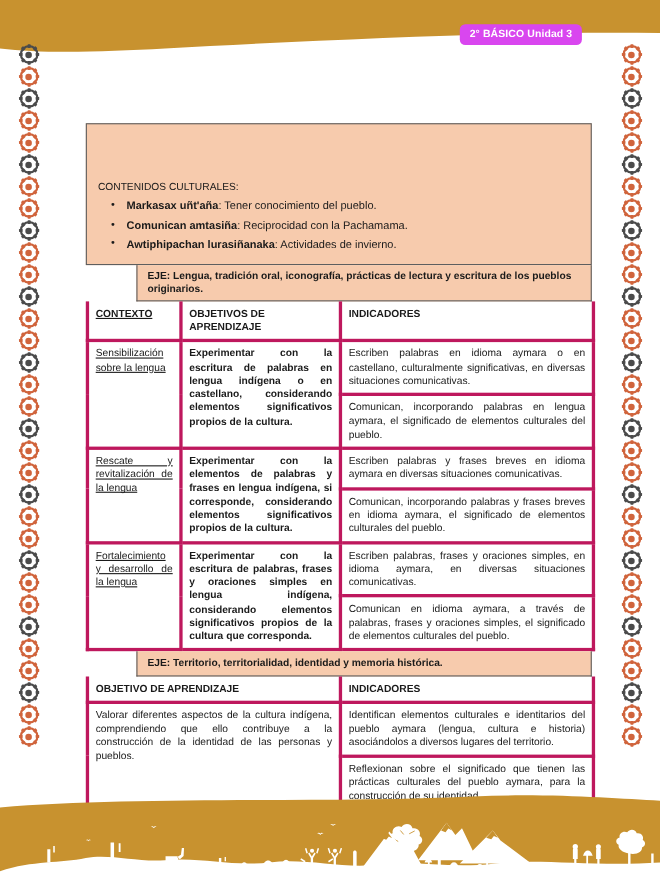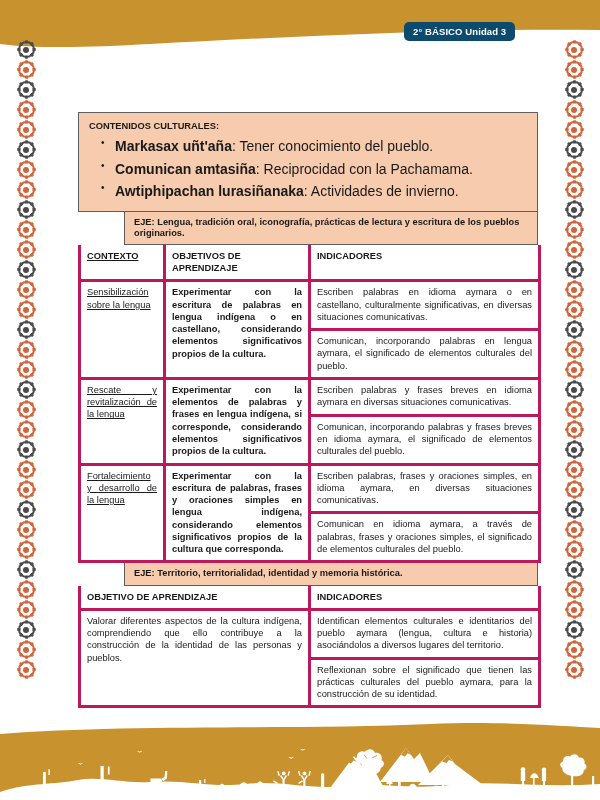--- a/index.html
+++ b/index.html
@@ -19,24 +19,24 @@
 
   
   .top-banner {
     position: absolute; top: 0; left: 0;
     width: 600px; height: 52px;
     overflow: hidden;
   }
   .top-banner svg { display: block; }
   .unit-tab {
     position: absolute;
-    top: 22px; left: 404px;
+    top: 22px; left: 418px;
     height: 19px;
     padding: 0 9px;
-    background: #0c4a6e;
+    background: #d946ef;
     border-radius: 5px;
     color: #ffffff;
     font-size: 9.5px;
     font-weight: bold;
     line-height: 19px;
     letter-spacing: .1px;
     white-space: nowrap;
   }
 
   
@@ -87,27 +87,28 @@
   }
 
   
   .cc-box {
     background: #f7cbad;
     border: 1px solid #5e5e5e;
     padding: 8px 10px 10px 10px;
   }
   .cc-title {
     font-size: 9.3px;
-    font-weight: bold;
+    font-weight: normal;
     color: #1a1a1a;
     margin-bottom: 7px;
+    margin-top: 44px;
   }
   .cc-list { margin: 0; padding: 0; list-style: none; }
   .cc-list li {
-    font-size: 14px;
+    font-size: 10px;
     color: #1a1a1a;
     padding-left: 26px;
     position: relative;
     margin-bottom: 5px;
     line-height: 1.25;
   }
   .cc-list li:last-child { margin-bottom: 0; }
   .cc-list li::before {
     content: "\2022";
     position: absolute;

